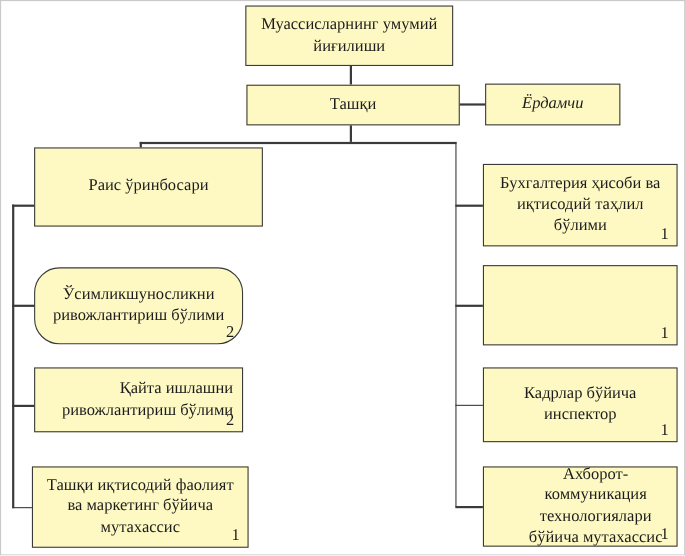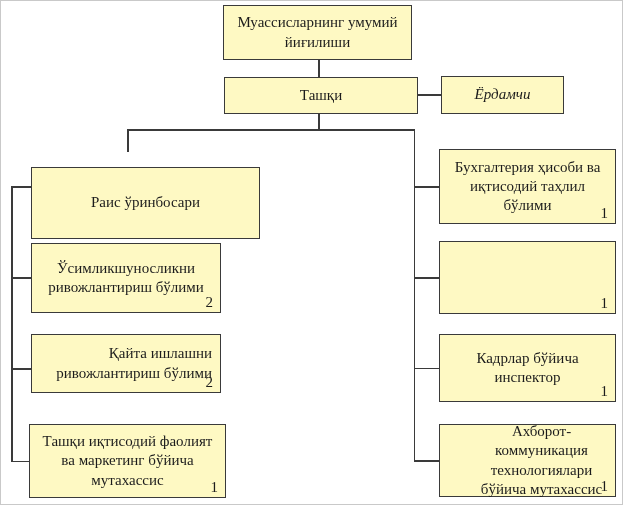--- a/index.html
+++ b/index.html
@@ -66,25 +66,25 @@
   </div>
 
   <div class="box" style="left:223px; top:76px; width:194px; height:37px;">
     <span>Ташқи</span>
   </div>
 
   <div class="box" style="left:440px; top:75px; width:123px; height:38px;font-style:italic;">
     <span>Ёрдамчи</span>
   </div>
 
-  <div class="box" style="left:30px; top:166px; width:229px; height:72px;font-family:Liberation Serif, serif;">
+  <div class="box" style="left:30px; top:133px; width:208px; height:72px;font-family:Liberation Serif, serif;">
     <span>Раис ўринбосари</span>
   </div>
 
-  <div class="box" style="left:30px; top:242px; width:190px; height:70px;">
+  <div class="box" style="left:30px; top:242px; width:190px; height:70px;border-radius:23px;">
     <span>Ўсимликшуносликни ривожлантириш бўлими</span>
     <span class="count">2</span>
   </div>
 
   <div class="box" style="left:30px; top:333px; width:190px; height:59px;text-align:right;">
     <span>Қайта ишлашни ривожлантириш бўлими</span>
     <span class="count">2</span>
   </div>
 
   <div class="box" style="left:28px; top:423px; width:197px; height:74px;">

